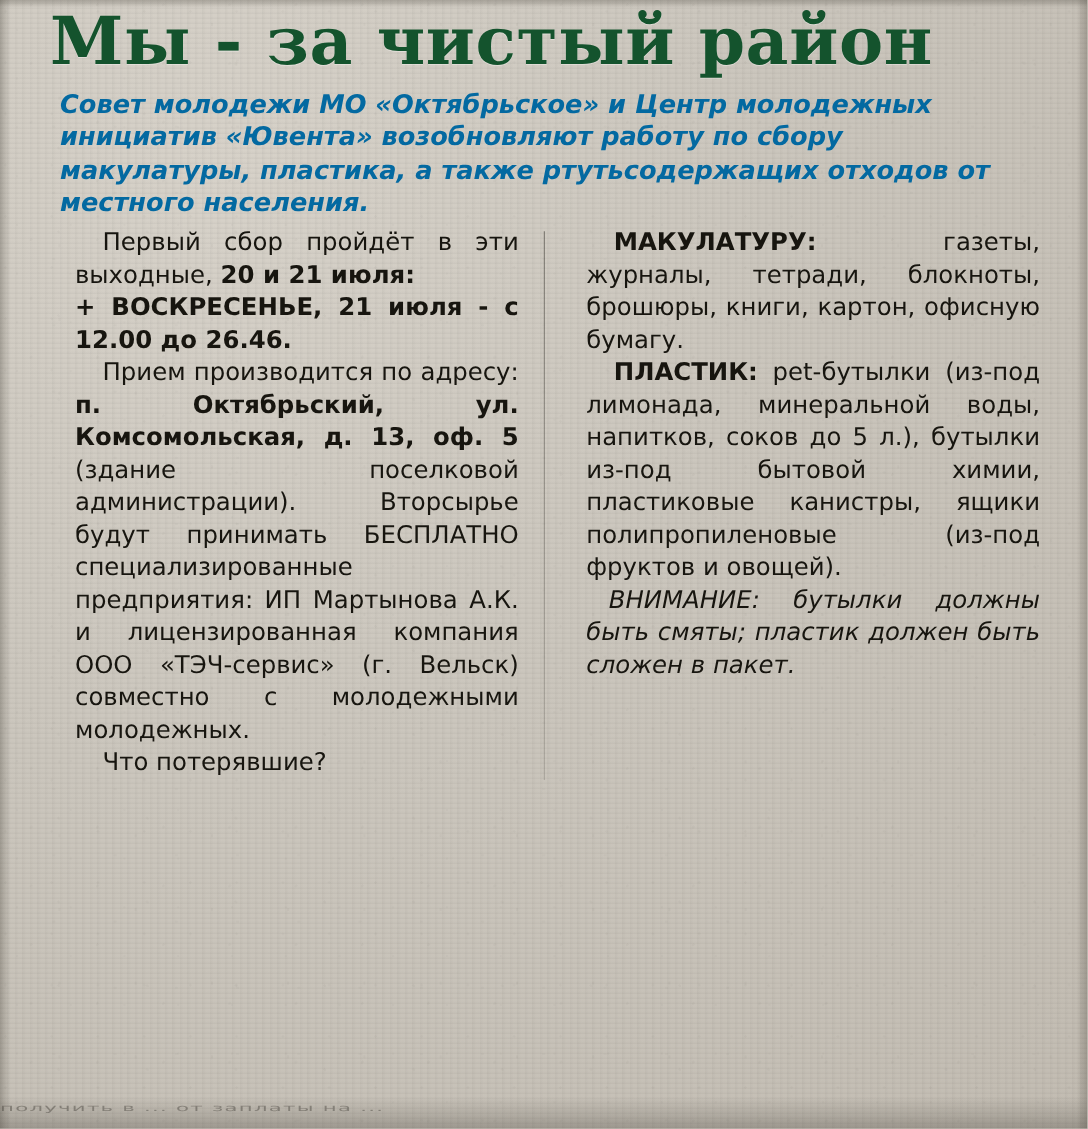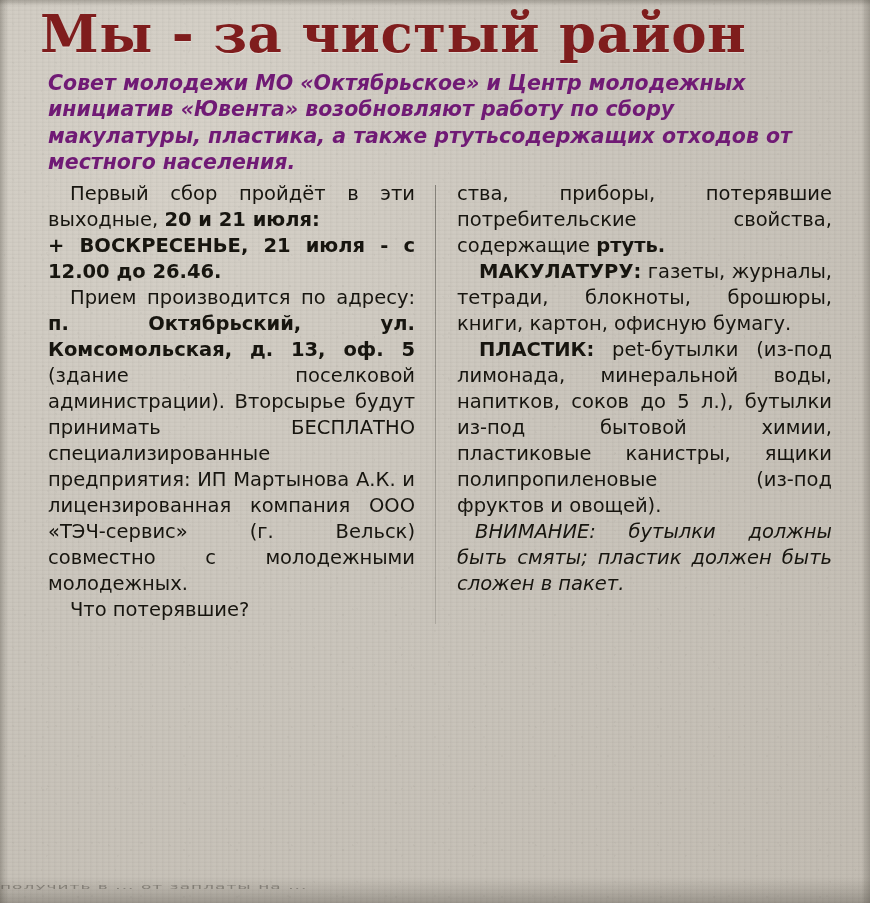--- a/index.html
+++ b/index.html
@@ -46,32 +46,32 @@
   }
 
   
   .headline {
     font-family: "DejaVu Serif", serif;
     font-weight: 700;
     font-size: 53px;
     line-height: 1.02;
     letter-spacing: .5px;
     margin: 6px 0 2px 30px;
-    color: #7f1d1d;
+    color: #14532d;
     text-shadow: 0 1px 0 rgba(255,255,255,.35);
   }
 
   
   .lede {
     font-style: italic;
     font-weight: 700;
     font-size: 20.5px;
     line-height: 1.28;
     margin: 10px 35px 6px 38px;
-    color: #701a75;
+    color: #0369a1;
   }
 
   
   .columns {
     display: flex;
     gap: 0;
     margin: 6px 0 0 0;
     position: relative;
   }
   .col {
@@ -84,21 +84,21 @@
   .col.right { padding: 0 28px 0 22px; }
   .rule {
     position: absolute;
     top: 4px;
     bottom: 0;
     left: 50%;
     width: 1px;
     background: linear-gradient(to bottom, rgba(40,38,32,.45), rgba(40,38,32,.18));
   }
   p {
-    margin: 0 0 0 0;
+    margin: 0 0 0 12px;
     text-align: justify;
     text-justify: inter-word;
     hyphens: manual;
   }
   p.indent { text-indent: 22px; }
   p.tight { text-indent: 0; }
   b, .b { font-weight: 700; }
   .it { font-style: italic; }
   .attn {
     font-style: italic;
@@ -171,21 +171,20 @@
 
         <p class="tight"><b>+ ВОСКРЕСЕНЬЕ, 21 июля - с 12.00 до 26.46.</b></p>
 
         <p class="indent"><span>Прием производится по адресу: </span><b>п. Октябрьский, ул. Комсомольская, д. 13, оф. 5</b><span> (здание поселковой администрации). Вторсырье будут принимать БЕСПЛАТНО специализированные предприятия: ИП Мартынова А.К. и лицензированная компания ООО «ТЭЧ-сервис» (г. Вельск) совместно с молодежными молодежных.</span></p>
 
         <p class="indent">Что потерявшие?</p>
 
       </div>
 
       <div class="col right">
-        <p class="tight"><span>ства, приборы, потерявшие потребительские свойства, содержащие </span><b>ртуть.</b></p>
 
 
         <p class="indent"><b class="cat">МАКУЛАТУРУ:</b><span> газеты, журналы, тетради, блокноты, брошюры, книги, картон, офисную бумагу.</span></p>
 
 
         <p class="indent"><b class="cat">ПЛАСТИК:</b><span> pet-бутылки (из-под лимонада, минеральной воды, напитков, соков до 5 л.), бутылки из-под бытовой химии, пластиковые канистры, ящики полипропиленовые (из-под фруктов и овощей).</span></p>
 
         <p class="attn"><span class="it">ВНИМАНИЕ:</span><span class="it"> бутылки должны быть смяты; пластик должен быть сложен в пакет.</span></p>
       </div>
     </div>

